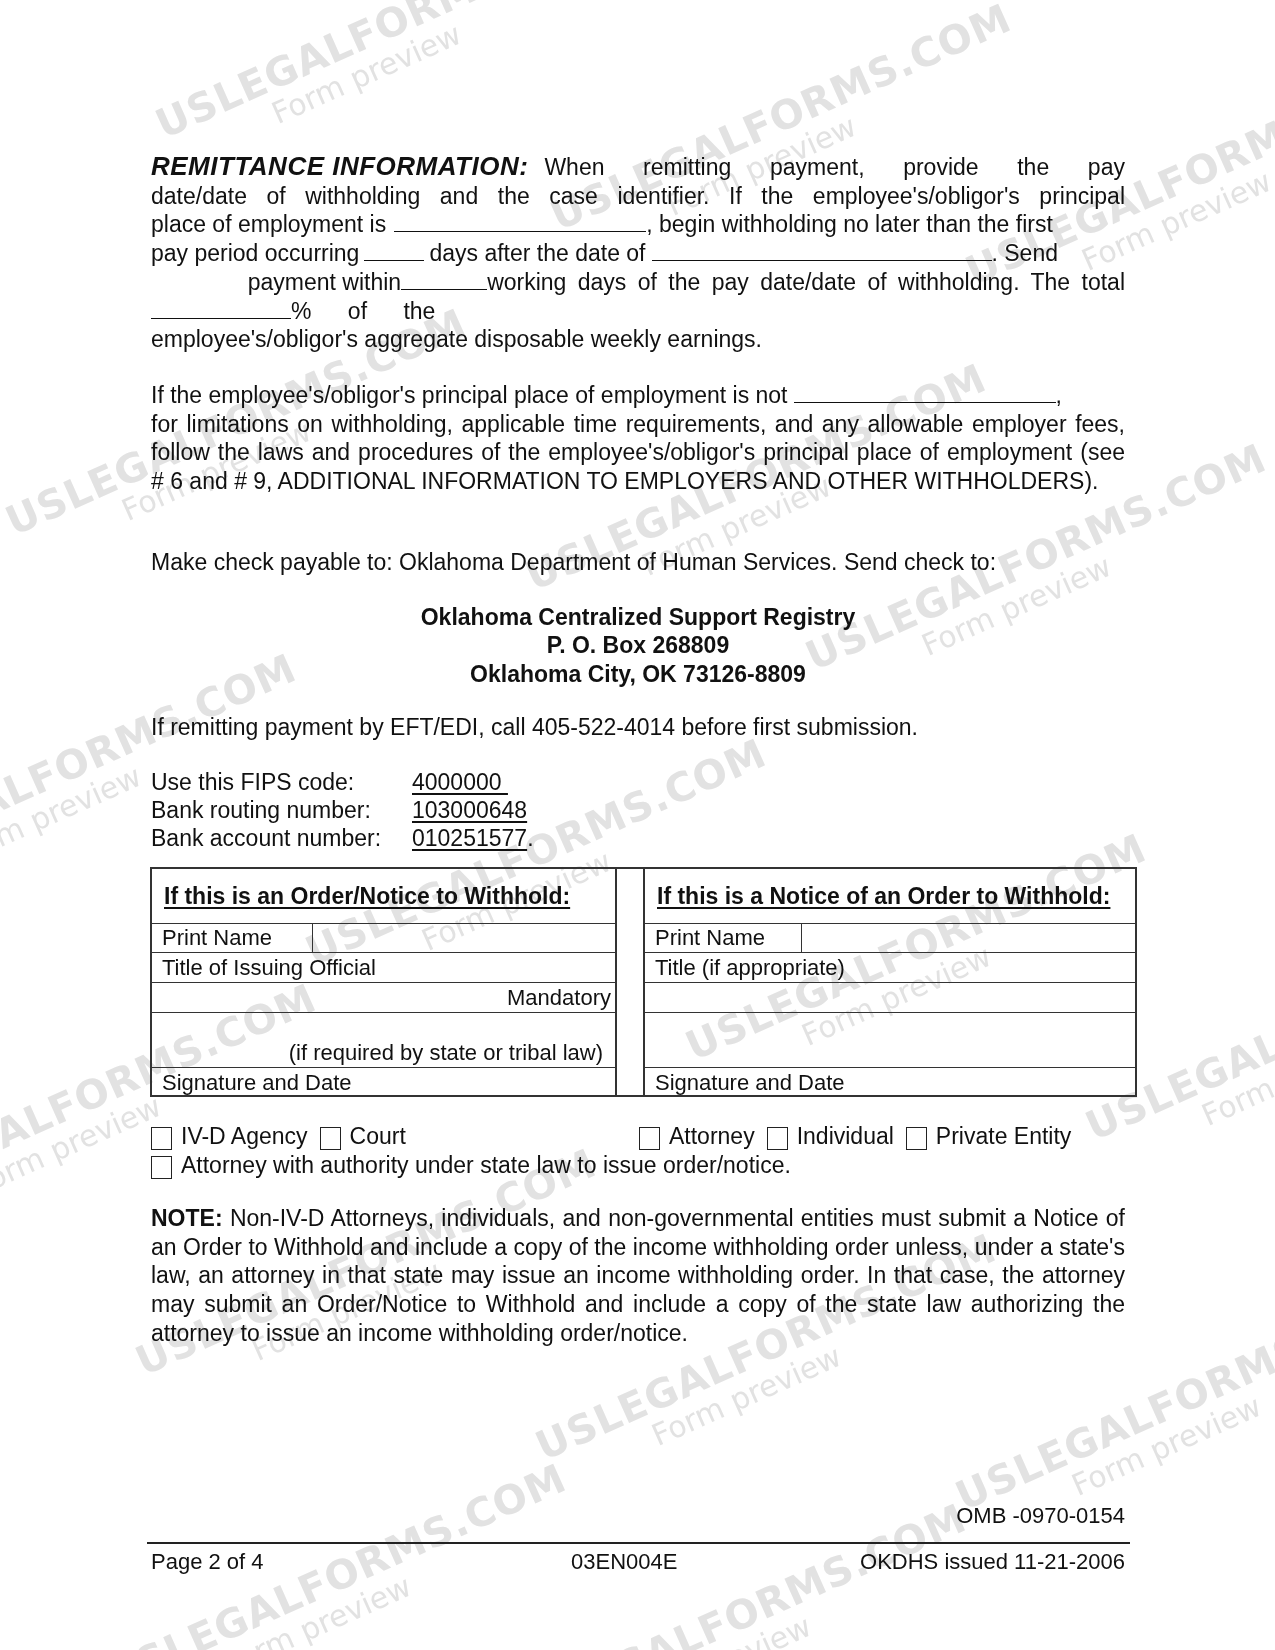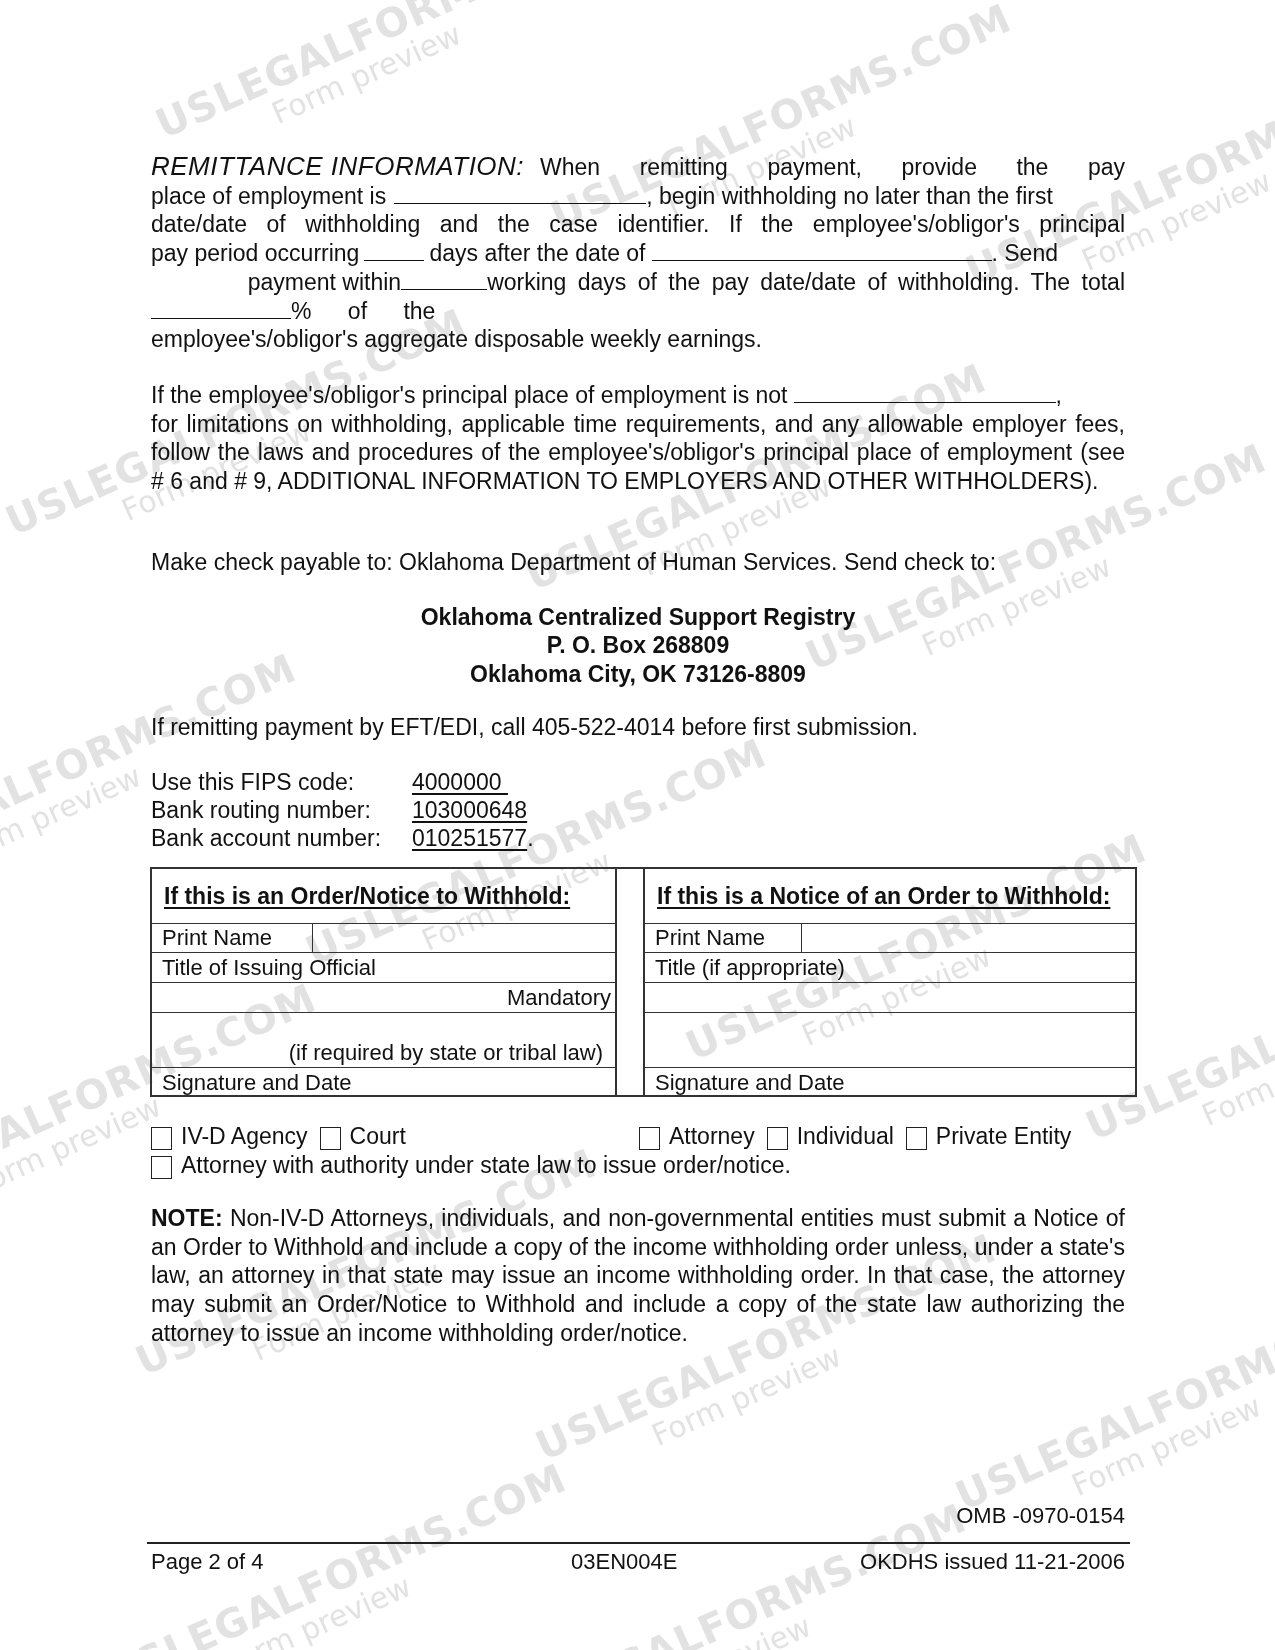--- a/index.html
+++ b/index.html
@@ -4,21 +4,21 @@
 <style>
   html, body { margin:0; padding:0; background:#ffffff; }
   body { width:1275px; height:1650px; position:relative; overflow:hidden;
          font-family:"Liberation Sans", sans-serif; color:#111; }
   .wm-layer { position:absolute; inset:0; pointer-events:none; z-index:0; }
   .wm { position:absolute; transform:rotate(-24deg); transform-origin:left top; color:#e2e2e2; white-space:nowrap; line-height:1; }
   .wm .a { font-family:"DejaVu Sans", sans-serif; font-weight:bold; font-size:40px; letter-spacing:1px; display:block; }
   .wm .b { font-family:"DejaVu Sans", sans-serif; font-size:30px; display:block; margin-left:110px; margin-top:2px; }
   .content { position:absolute; left:151px; top:0; width:974px; z-index:1; }
   .para { position:absolute; left:0; width:974px; font-size:23px; line-height:28.7px; text-align:justify; text-align-last:left; }
-  .heading { font-weight:normal; font-style:italic; font-size:26px; letter-spacing:0.5px; }
+  .heading { font-weight:bold; font-style:italic; font-size:26px; letter-spacing:0.5px; }
   .blank { display:inline-block; border-bottom:1.6px solid #111; height:18px; vertical-align:baseline; }
   .center-block { position:absolute; left:0; width:974px; text-align:center; font-weight:bold; font-size:23px; line-height:28.3px; }
   .line-text { position:absolute; left:0; font-size:23px; white-space:nowrap; }
   .kv { position:absolute; left:0; font-size:23px; line-height:28px; }
   .kv .row { display:flex; white-space:nowrap; }
   .kv .k { width:261px; }
   .kv .v { text-decoration:underline; text-underline-offset:3px; }
   .tbl { position:absolute; border:2px solid #333; box-sizing:border-box; }
   .tbl .hdr { height:54px; border-bottom:1.5px solid #333; display:flex; align-items:center; padding-left:12px;
               font-weight:bold; font-size:23px; text-decoration:underline; text-underline-offset:3px; }
@@ -113,26 +113,26 @@
       <span class="heading">REMITTANCE INFORMATION:</span>
       <span style="flex:1;display:flex;justify-content:space-between;margin-left:16px;">
         <span>When</span>
           <span>remitting</span>
           <span>payment,</span>
           <span>provide</span>
           <span>the</span>
           <span>pay</span>
       </span>
     </div>
+    <div style="text-align:justify;text-align-last:justify;">date/date of withholding and the case identifier. If the employee's/obligor's principal</div>
     <div style="display:flex;align-items:baseline;white-space:nowrap;">
       <span>place of employment is</span>
       <span class="blank" style="width:252px;margin-left:8px;"></span>
       <span>, begin withholding no later than the first</span>
     </div>
-    <div style="text-align:justify;text-align-last:justify;">date/date of withholding and the case identifier. If the employee's/obligor's principal</div>
     <div style="display:flex;align-items:baseline;white-space:nowrap;">
       <span>pay period occurring</span>
       <span class="blank" style="width:60px;margin:0 5px;"></span>
       <span>days after the date of</span>
       <span class="blank" style="width:340px;margin-left:6px;"></span>
       <span>. Send</span>
     </div>
     <div style="display:flex;align-items:baseline;white-space:nowrap;justify-content:flex-end;">
       <span>payment within</span>
       <span class="blank" style="width:86px;"></span>

